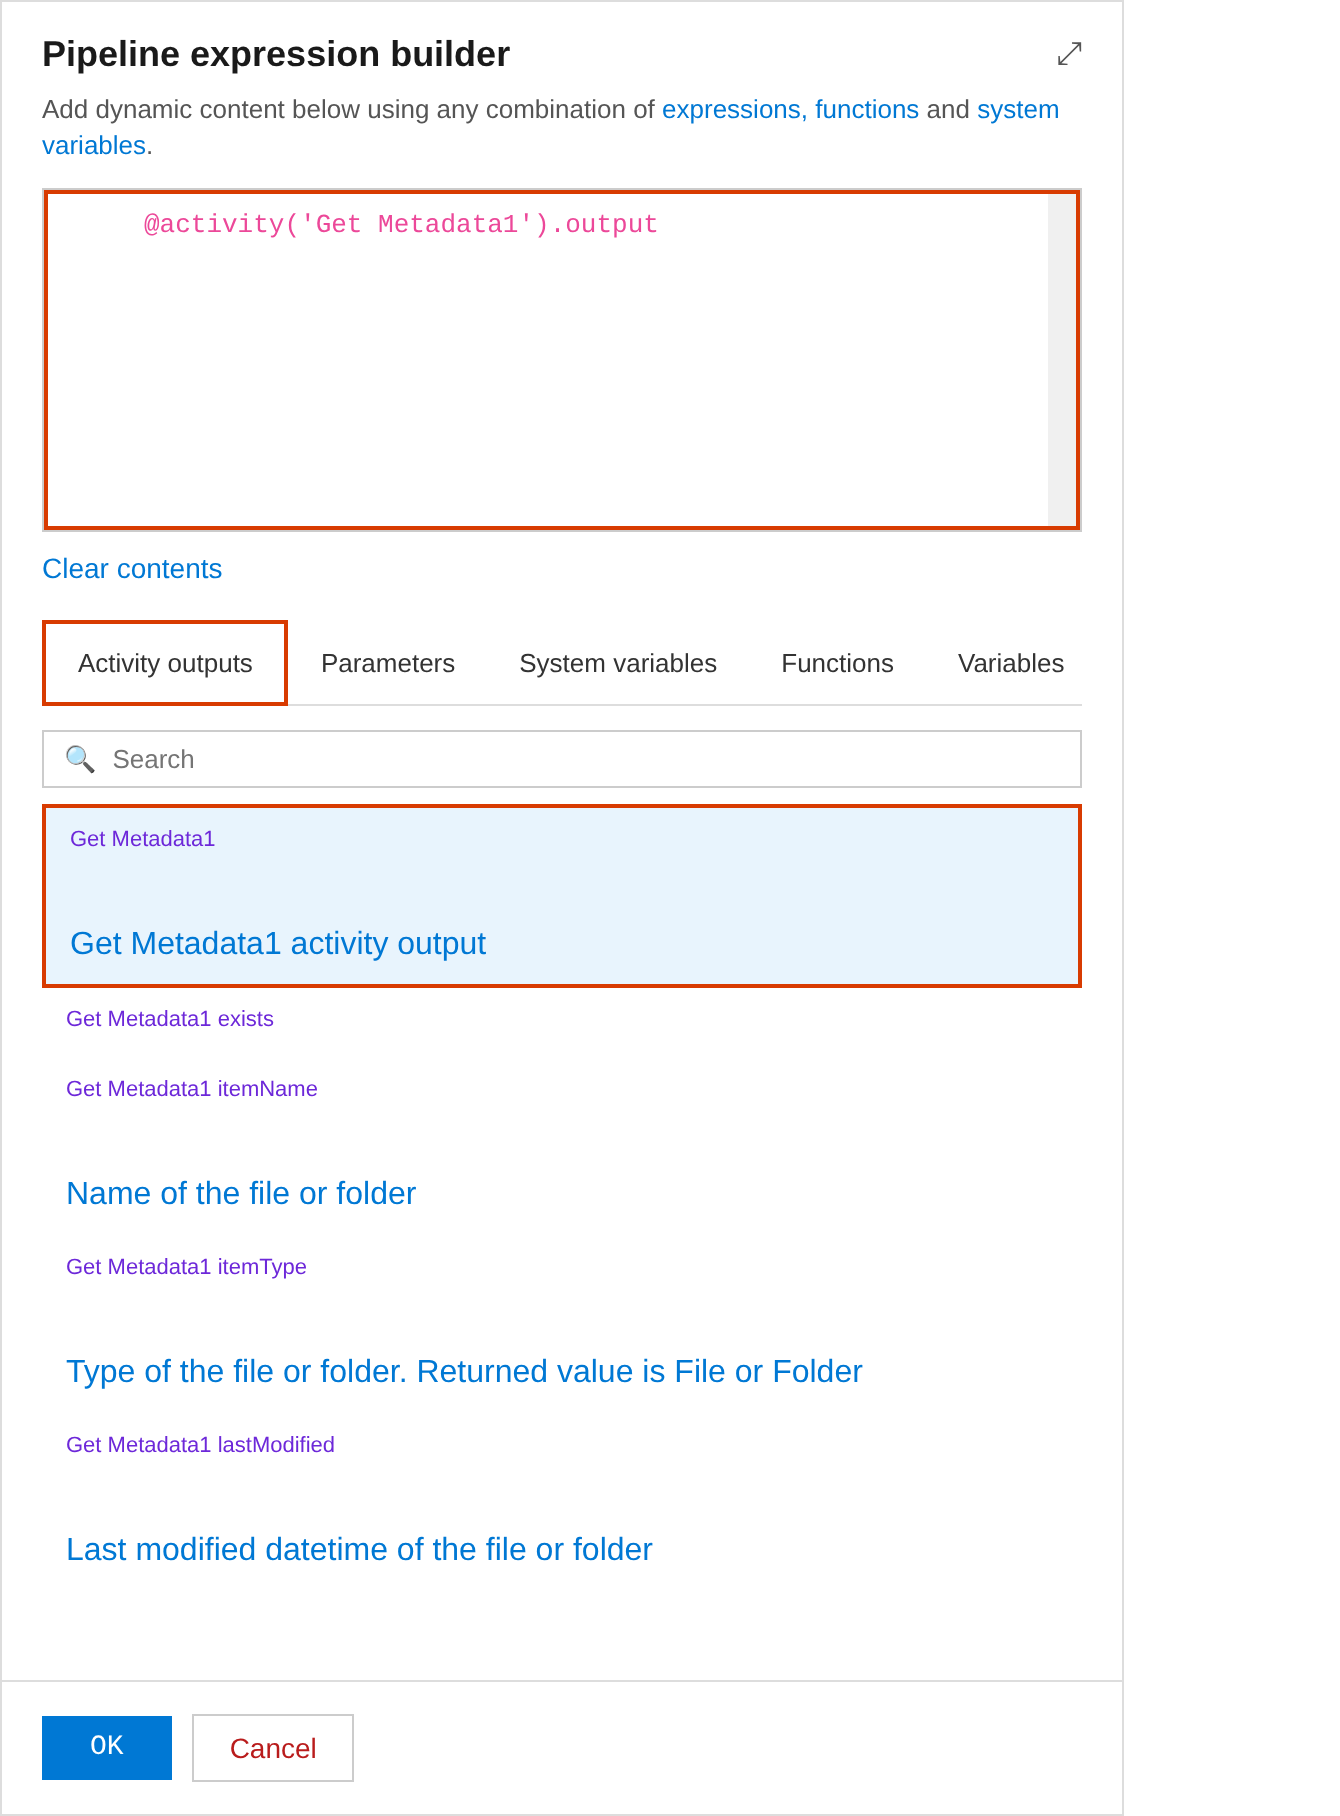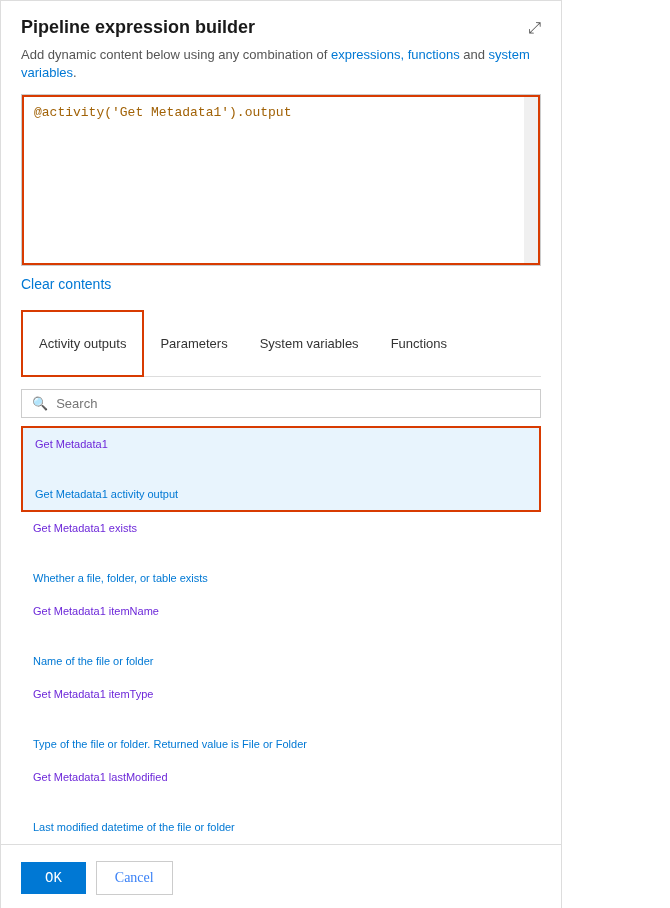--- a/index.html
+++ b/index.html
@@ -64,21 +64,22 @@
       font-family: 'Courier New', monospace;
       font-size: 13px;
       color: #a31515;
       border: 2px solid #d83b01;
       height: 170px;
       background: #fff;
       position: relative;
     }
 
     .expression-content .expr-text {
-      color: #a16207;
+      color: #ec4899;
+      margin-left: 38px;
     }
 
     .scrollbar-indicator {
       position: absolute;
       right: 0;
       top: 0;
       bottom: 0;
       width: 14px;
       background: #f0f0f0;
     }
@@ -97,21 +98,21 @@
     }
 
     .tabs-row {
       display: flex;
       align-items: center;
       border-bottom: 1px solid #ddd;
       gap: 0;
     }
 
     .tab {
-      padding: 24px 16px;
+      padding: 12px 16px;
       cursor: pointer;
       font-size: 13px;
       color: #333;
       white-space: nowrap;
       border: none;
       background: none;
       position: relative;
     }
 
     .tab.active {
@@ -166,21 +167,21 @@
     }
 
     .list-item-title {
       font-size: 11px;
       font-weight: 500;
       color: #6d28d9;
       margin-bottom: 2px;
     }
 
     .list-item-desc {
-      font-size: 11px;
+      font-size: 16px;
       color: #0078d4;
       margin-top: 38px;
     }
 
     .list-item:not(.selected) .list-item-desc {
       color: #0078d4;
     }
 
     .footer {
       margin-top: auto;
@@ -196,26 +197,26 @@
       color: #fff;
       border: none;
       padding: 8px 24px;
       font-size: 14px;
       cursor: pointer;
       font-family: Liberation Mono, monospace;
     }
 
     .btn-cancel {
       background: #fff;
-      color: #3b82f6;
+      color: #b91c1c;
       border: 1px solid #ccc;
       padding: 8px 18px;
       font-size: 14px;
       cursor: pointer;
-      font-family: Liberation Serif, serif;
+      font-family: Liberation Sans, sans-serif;
     }
   </style>
 </head>
 <body>
 
 <div class="container">
 
   <div class="header">
     <span class="header-title">Pipeline expression builder</span>
     <span class="expand-icon">⤢</span>
@@ -233,41 +234,41 @@
   </div>
 
   <a class="clear-contents">Clear contents</a>
 
   <div class="tabs-section">
     <div class="tabs-row">
       <button class="tab active">Activity outputs</button>
       <button class="tab">Parameters</button>
       <button class="tab">System variables</button>
       <button class="tab">Functions</button>
+      <button class="tab">Variables</button>
     </div>
   </div>
 
   <div class="search-section">
     <div class="search-box">
       <span class="search-icon">🔍</span>
       <input class="search-input" type="text" placeholder="Search" style="">
     </div>
   </div>
 
   <div class="list-section">
 
     <div class="list-item selected">
       <div class="list-item-title">Get Metadata1</div>
       <div class="list-item-desc">Get Metadata1 activity output</div>
     </div>
 
 
     <div class="list-item">
       <div class="list-item-title">Get Metadata1 exists</div>
-      <div class="list-item-desc">Whether a file, folder, or table exists</div>
     </div>
 
     <div class="list-item">
       <div class="list-item-title">Get Metadata1 itemName</div>
       <div class="list-item-desc">Name of the file or folder</div>
     </div>
 
     <div class="list-item">
       <div class="list-item-title">Get Metadata1 itemType</div>
       <div class="list-item-desc">Type of the file or folder. Returned value is File or Folder</div>

